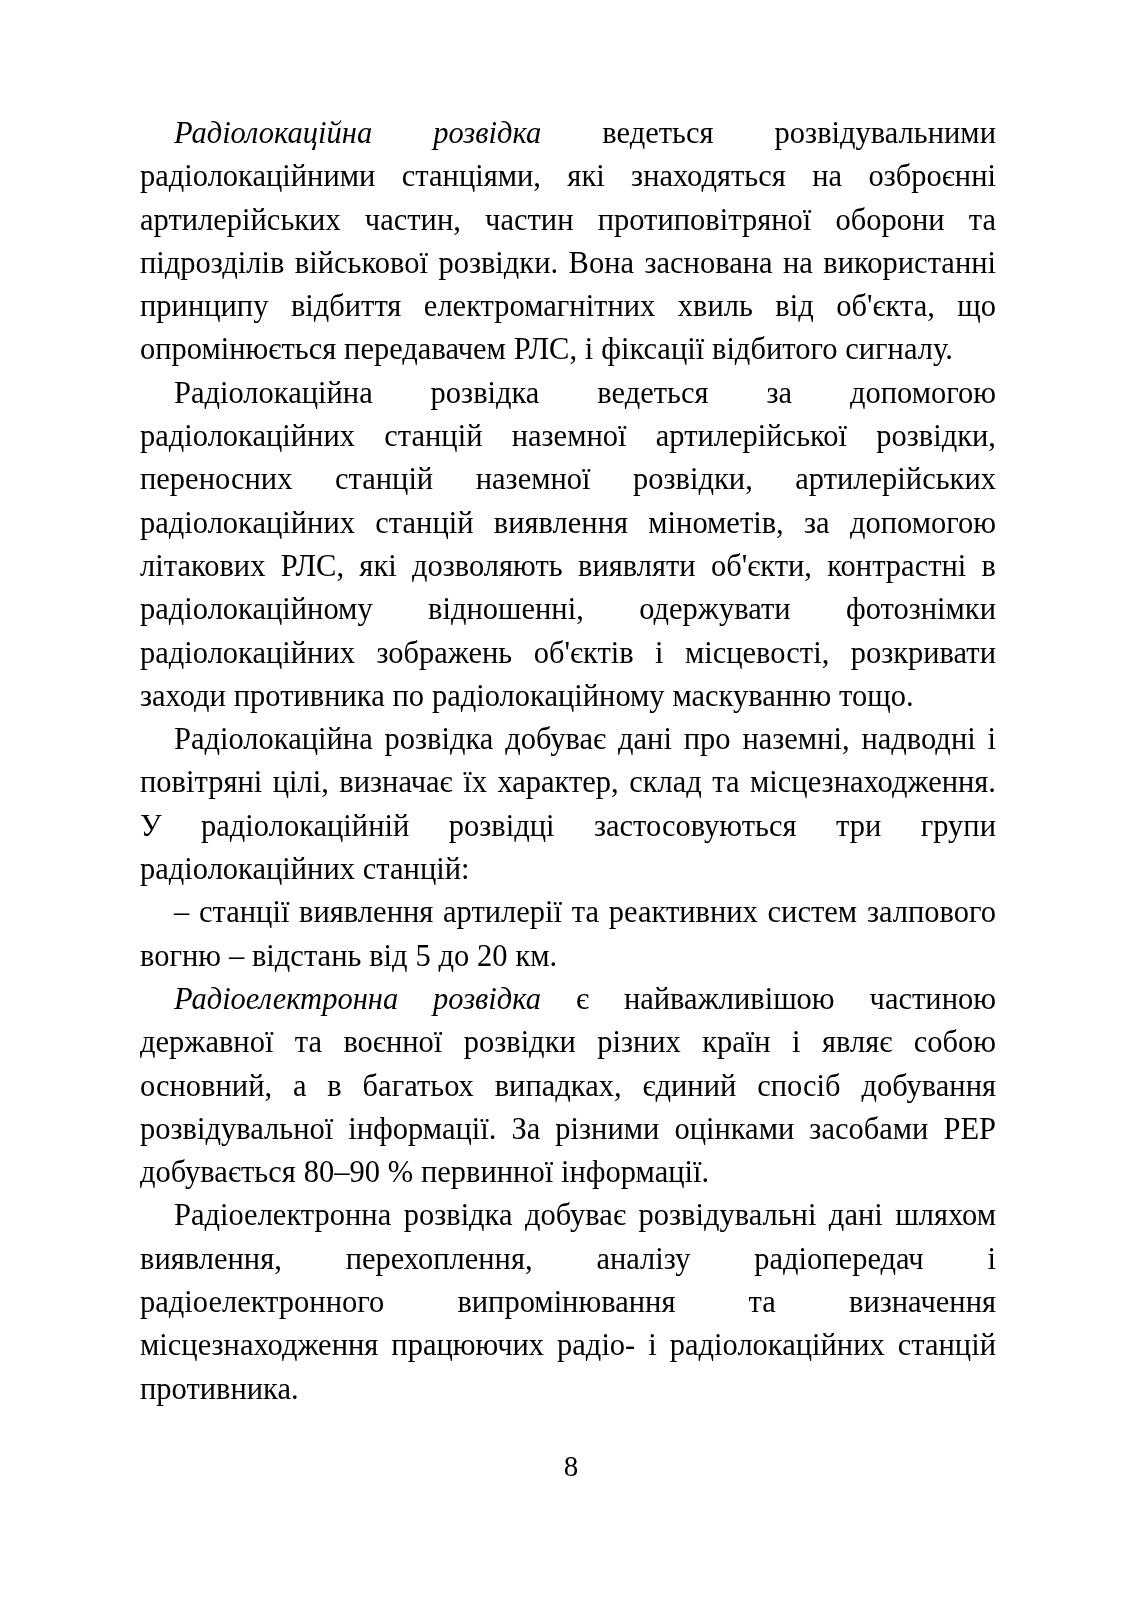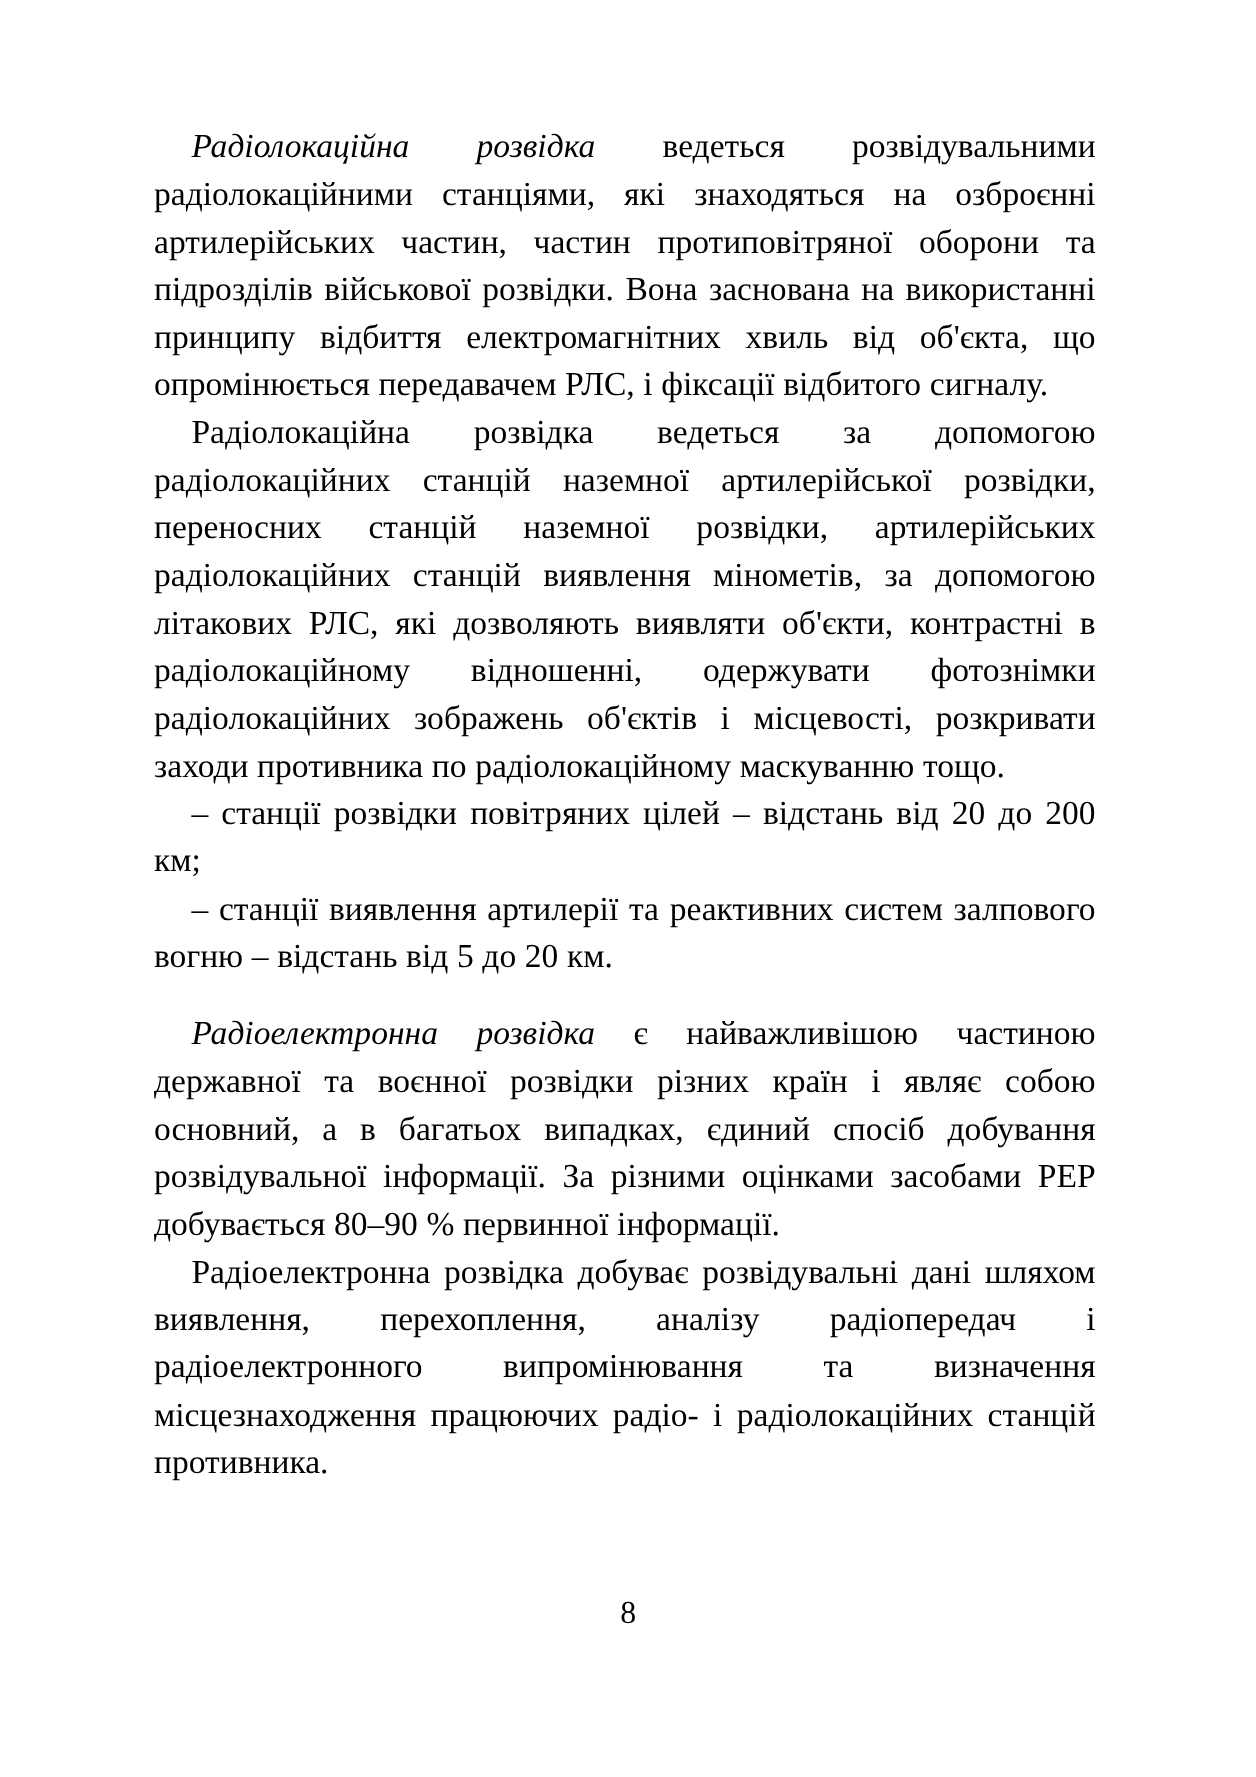--- a/index.html
+++ b/index.html
@@ -37,21 +37,20 @@
     text-align: justify;
     text-justify: inter-word;
     text-indent: 34px;
     hyphens: manual;
     word-spacing: 0.2px;
   }
   p.para.list-item {
     text-indent: 34px;
   }
   p.para.spaced-before {
-    margin-top: 27px;
   }
   .lead-italic {
     font-style: italic;
   }
   .page-number {
     position: absolute;
     left: 0;
     top: 1448px;
     width: 1142px;
     text-align: center;
@@ -64,23 +63,23 @@
 <body>
 
 <div class="page">
 
   <div class="text-block">
 
     <p class="para"><span class="lead-italic">Радіолокаційна розвідка</span><span> ведеться розвідувальними радіолокаційними станціями, які знаходяться на озброєнні артилерійських частин, частин протиповітряної оборони та підрозділів військової розвідки. Вона заснована на використанні принципу відбиття електромагнітних хвиль від об'єкта, що опромінюється передавачем РЛС, і фіксації відбитого сигналу.</span></p>
 
     <p class="para">Радіолокаційна розвідка ведеться за допомогою радіолокаційних станцій наземної артилерійської розвідки, переносних станцій наземної розвідки, артилерійських радіолокаційних станцій виявлення мінометів, за допомогою літакових РЛС, які дозволяють виявляти об'єкти, контрастні в радіолокаційному відношенні, одержувати фотознімки радіолокаційних зображень об'єктів і місцевості, розкривати заходи противника по радіолокаційному маскуванню тощо.</p>
 
+    <p class="para">Радіолокаційна розвідка добуває дані про наземні, надводні і повітряні цілі, визначає їх характер, склад та місцезнаходження. У радіолокаційній розвідці застосовуються три групи радіолокаційних станцій:</p>
 
 
-    <p class="para list-item">– станції розвідки повітряних цілей – відстань від 20 до 200 км;</p>
 
     <p class="para list-item">– станції виявлення артилерії та реактивних систем залпового вогню – відстань від 5 до 20 км.</p>
 
     <p class="para spaced-before"><span class="lead-italic">Радіоелектронна розвідка</span><span> є найважливішою частиною державної та воєнної розвідки різних країн і являє собою основний, а в багатьох випадках, єдиний спосіб добування розвідувальної інформації. За різними оцінками засобами РЕР добувається 80–90 % первинної інформації.</span></p>
 
     <p class="para">Радіоелектронна розвідка добуває розвідувальні дані шляхом виявлення, перехоплення, аналізу радіопередач і радіоелектронного випромінювання та визначення місцезнаходження працюючих радіо- і радіолокаційних станцій противника.</p>
 
   </div>
 
   <div class="page-number">8</div>

